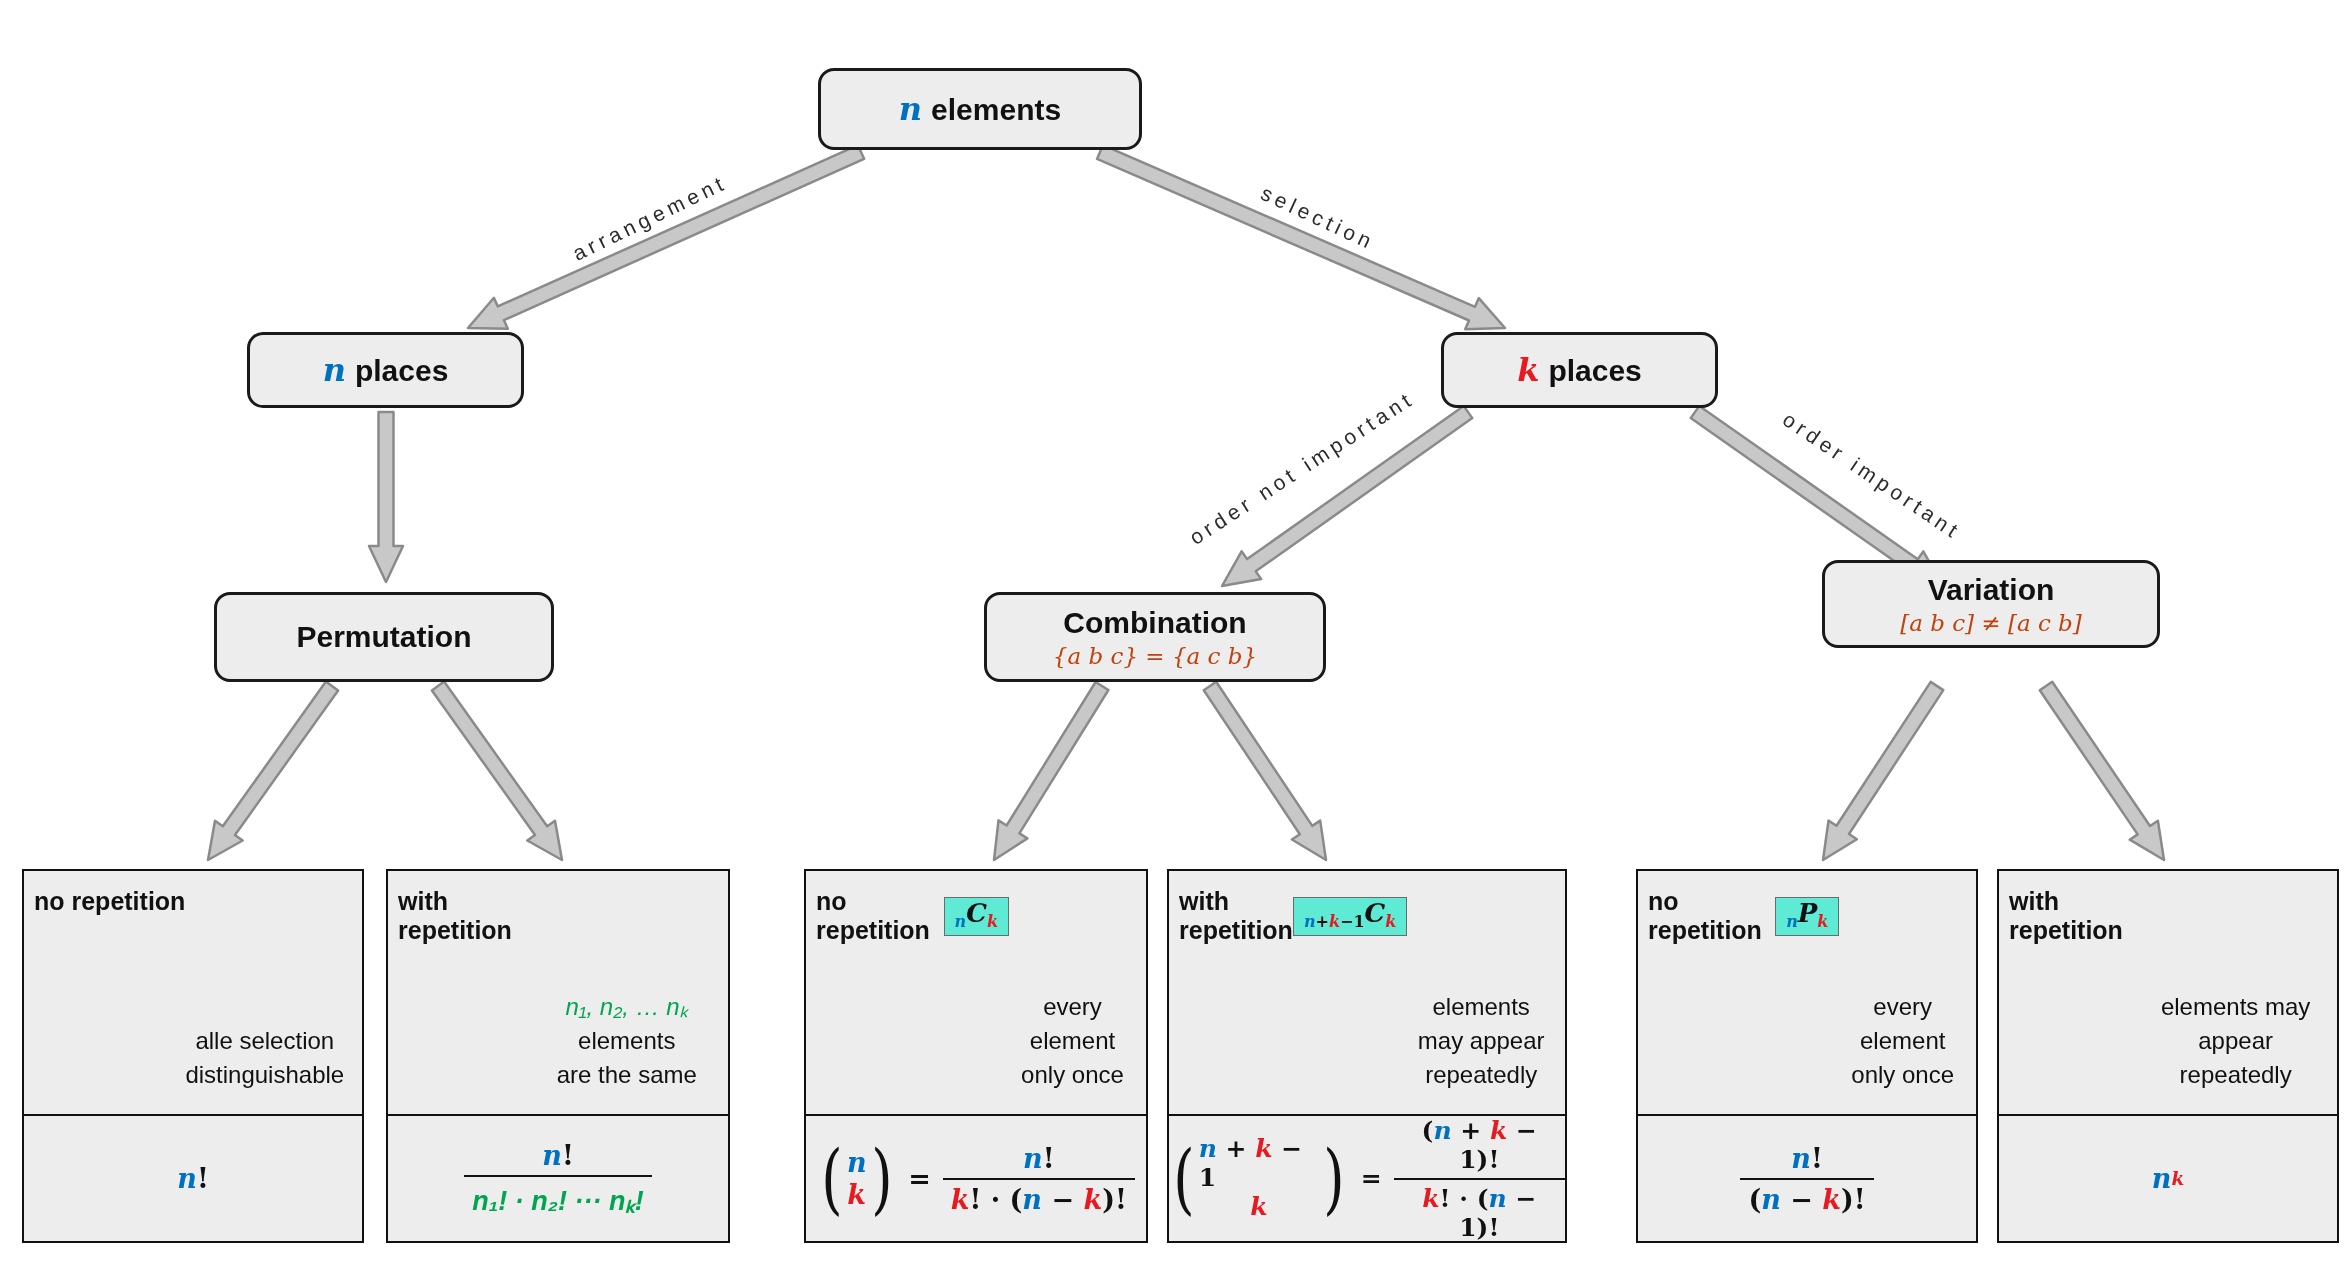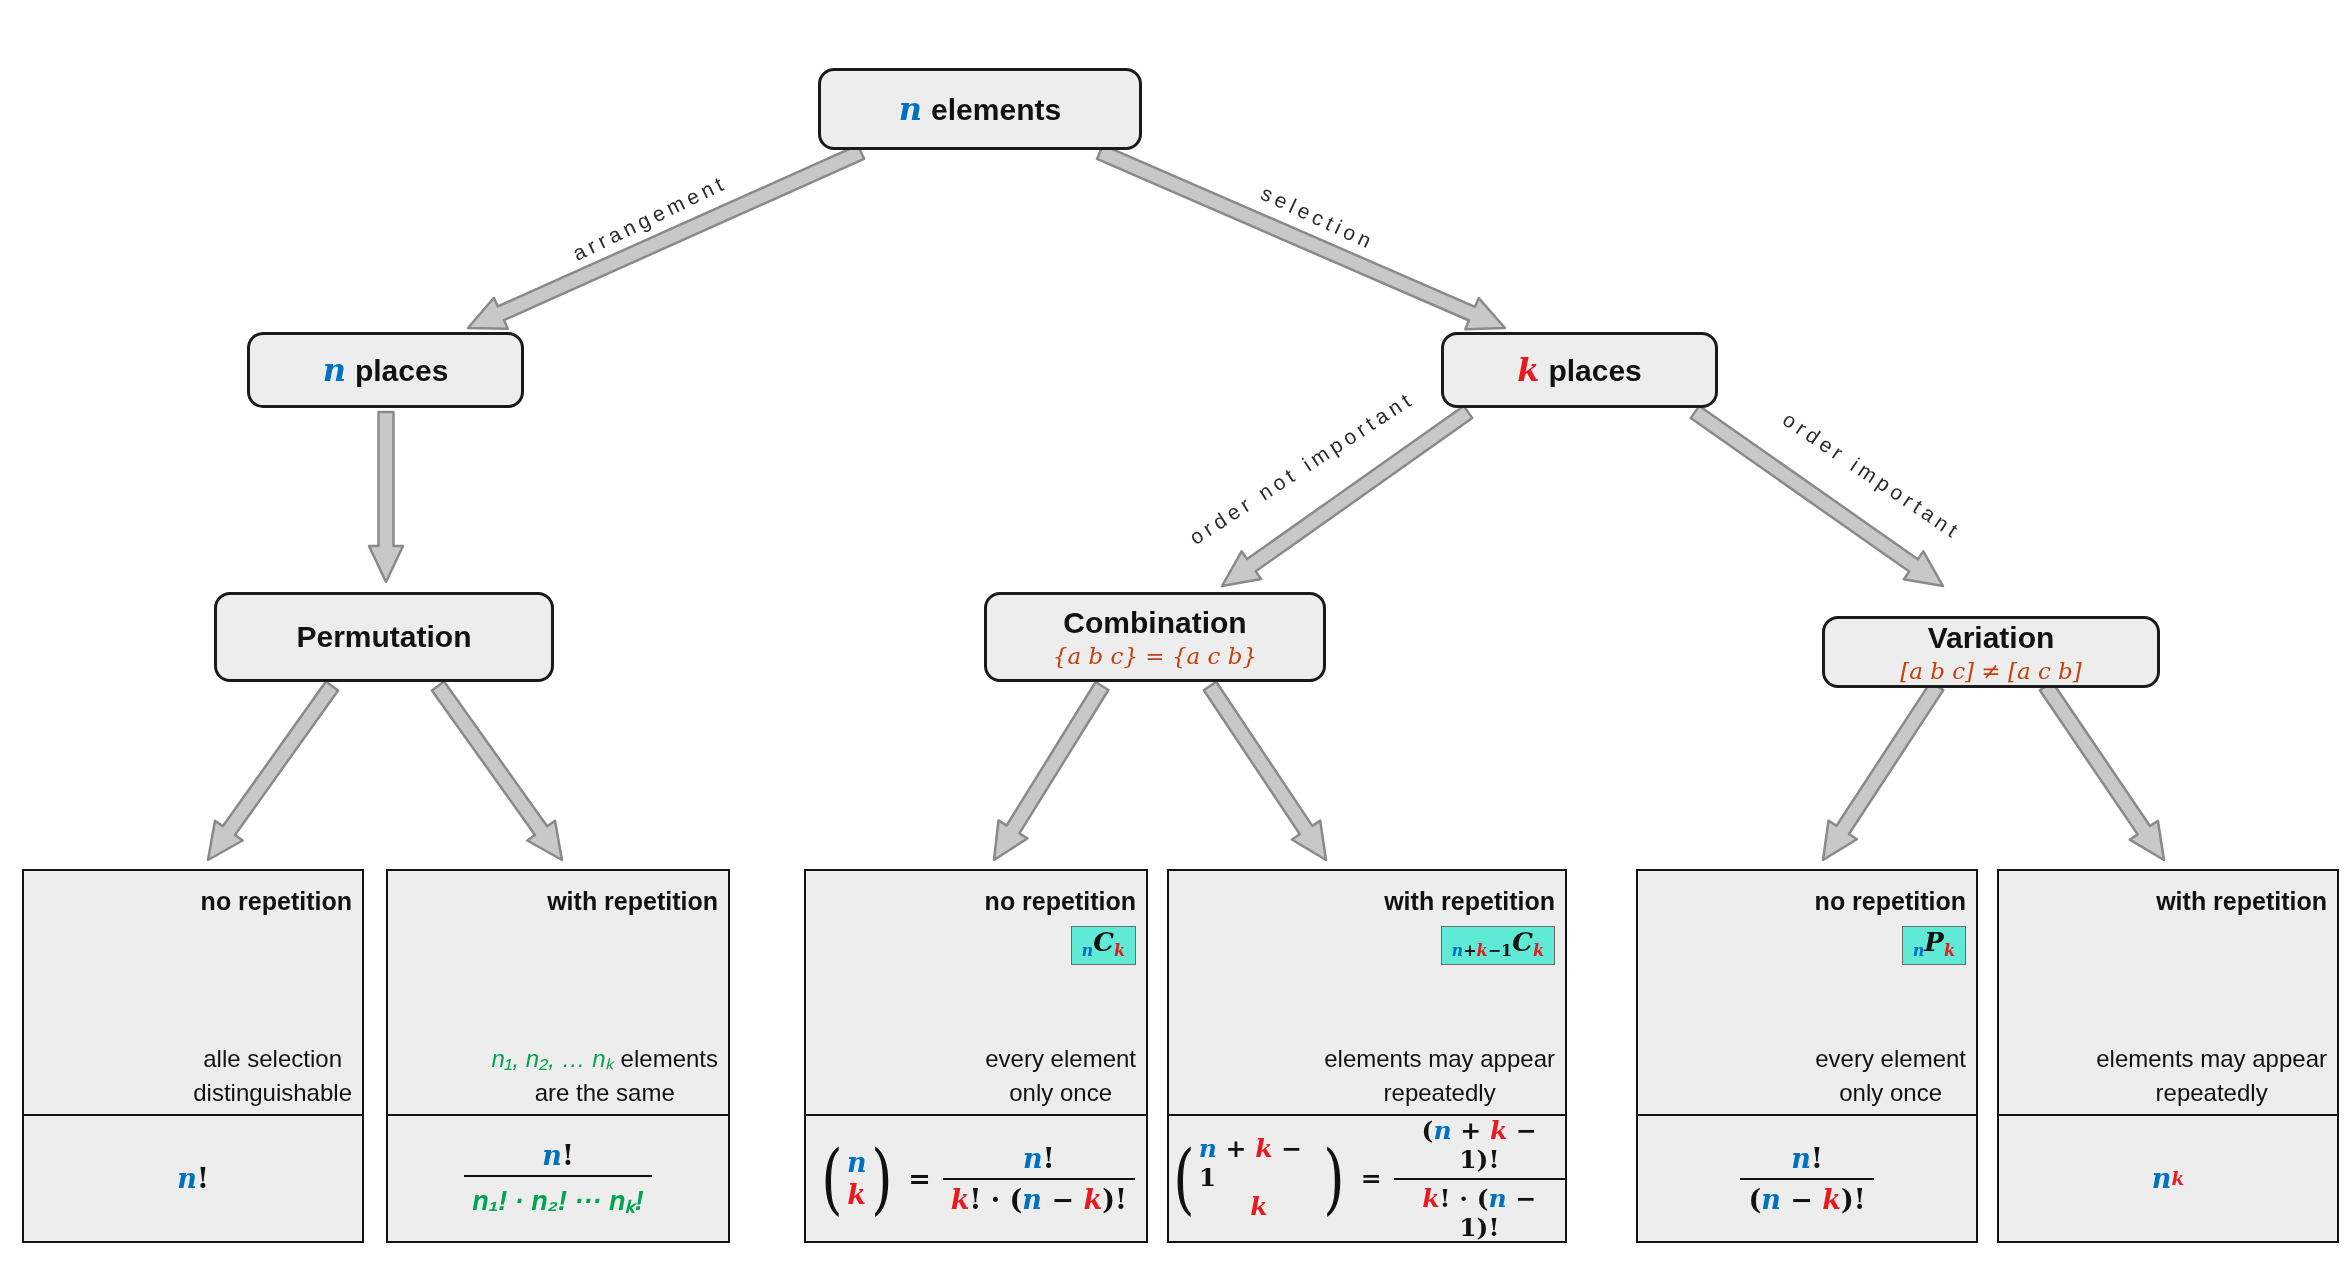--- a/index.html
+++ b/index.html
@@ -18,21 +18,21 @@
   .node .row { display:flex; align-items:baseline; gap:9px; }
   .node-title { font-weight:bold; font-size:30px; color:#111; }
   .node-sub { font-family:"DejaVu Serif",serif; font-style:italic; font-size:23px; margin-top:3px; color:#c2410c; }
   .node-var { font-size:32px; }
 
   #root    { left:818px;  top:68px;  width:324px; height:82px; }
   #nplaces { left:247px;  top:332px; width:277px; height:76px; }
   #kplaces { left:1441px; top:332px; width:277px; height:76px; }
   #perm    { left:214px;  top:592px; width:340px; height:90px; }
   #comb    { left:984px;  top:592px; width:342px; height:90px; }
-  #vari    { left:1822px; top:616px; width:338px; height:72px; }
+  #vari    { left:1822px; top:560px; width:338px; height:88px; }
 
   
   .mvar  { font-family:"DejaVu Serif",serif; font-style:italic; font-weight:bold; }
   .mtext { font-weight:bold; }
   .blue  { color:#0070c0; }
   .red   { color:#e8191f; }
   .green { color:#00a550; }
   .mathit { font-family:Liberation Sans, sans-serif; font-style:italic; }
 
   
@@ -50,21 +50,21 @@
     position:absolute; top:869px; height:374px; background:#ededed;
     border:2.5px solid #111; display:flex; flex-direction:column;
   }
   #leaf1 { left:22px;   width:342px; }
   #leaf2 { left:386px;  width:344px; }
   #leaf3 { left:804px;  width:344px; }
   #leaf4 { left:1167px; width:400px; }
   #leaf5 { left:1636px; width:342px; }
   #leaf6 { left:1997px; width:342px; }
 
-  .leaf-top { flex:1; display:flex; flex-direction:column; align-items:flex-end; padding:16px 10px 4px; }
+  .leaf-top { flex:1; display:flex; flex-direction:row; align-items:flex-start; padding:16px 10px 22px; }
   .leaf-title { font-weight:bold; font-size:25px; }
   .leaf-desc { margin-top:auto; text-align:center; font-size:24px; line-height:1.42; }
   .badge {
     margin-top:10px; border:1.5px solid #6b6b6b; background:#5eead4;
     padding:1px 10px 4px; font-size:21px; line-height:1.1;
     font-family:"DejaVu Serif",serif;
   }
   .badge .bmain { font-size:26px; }
   .badge sub { font-size:16px; }
 

